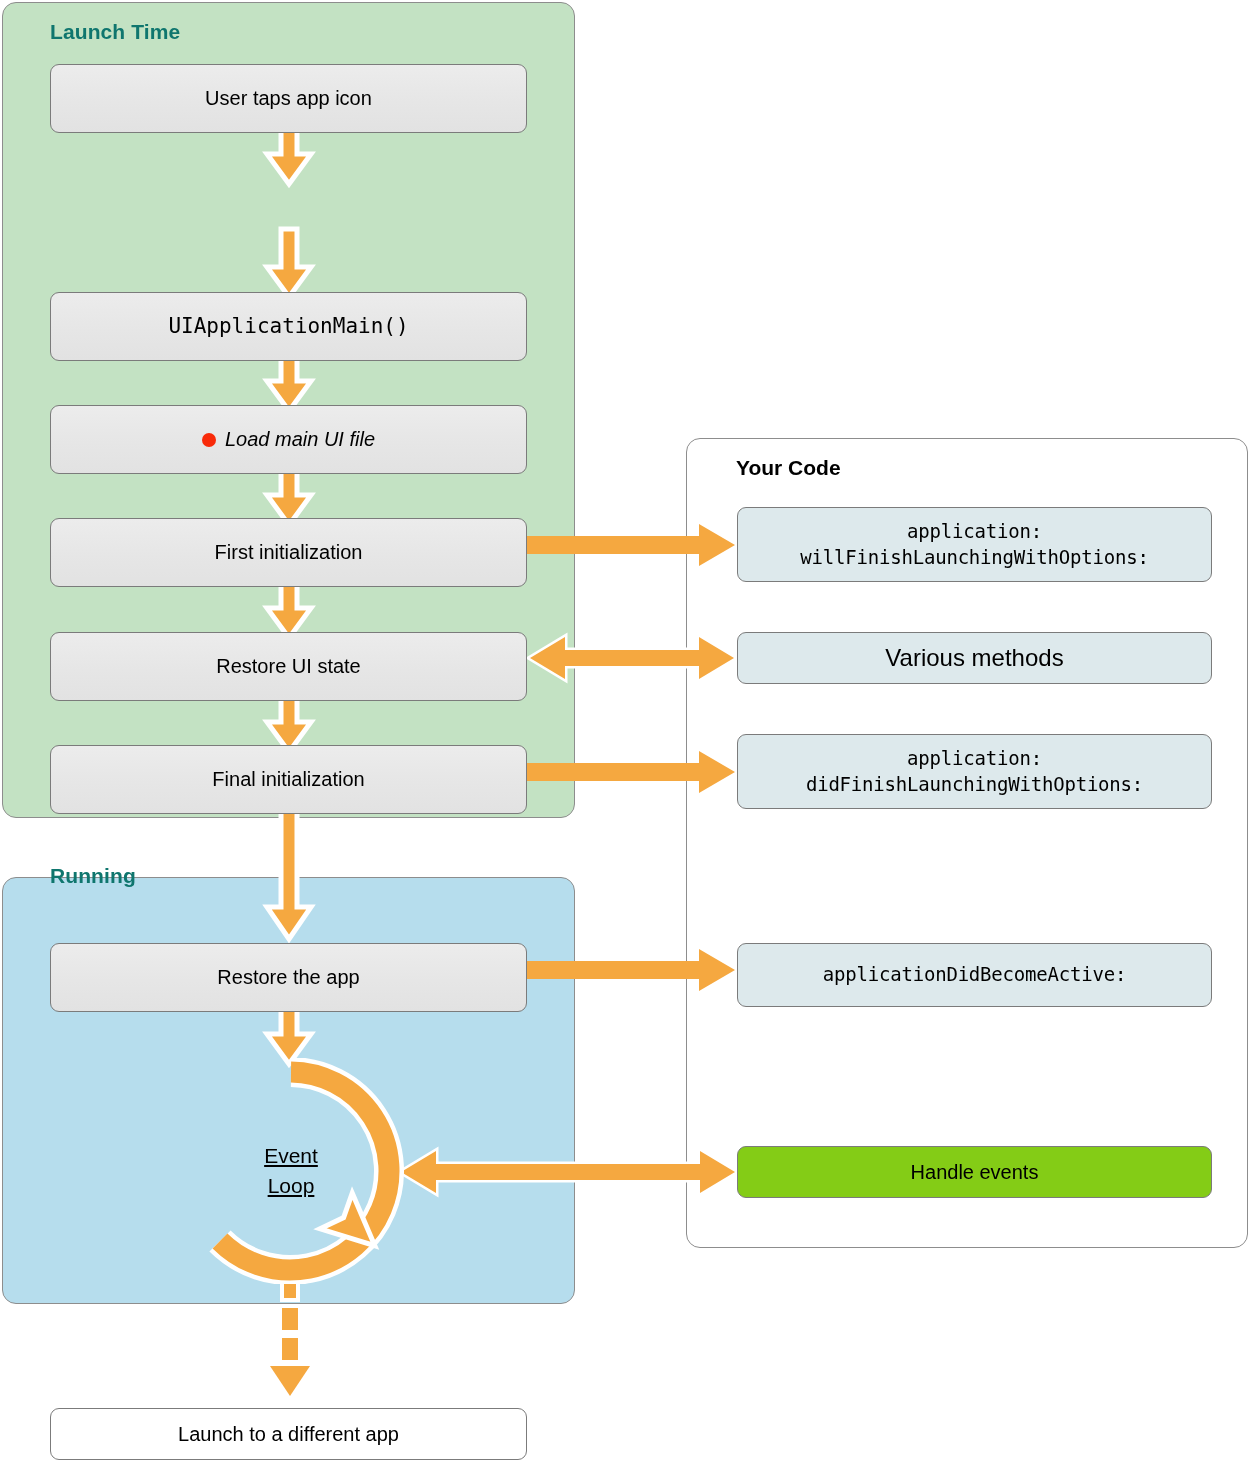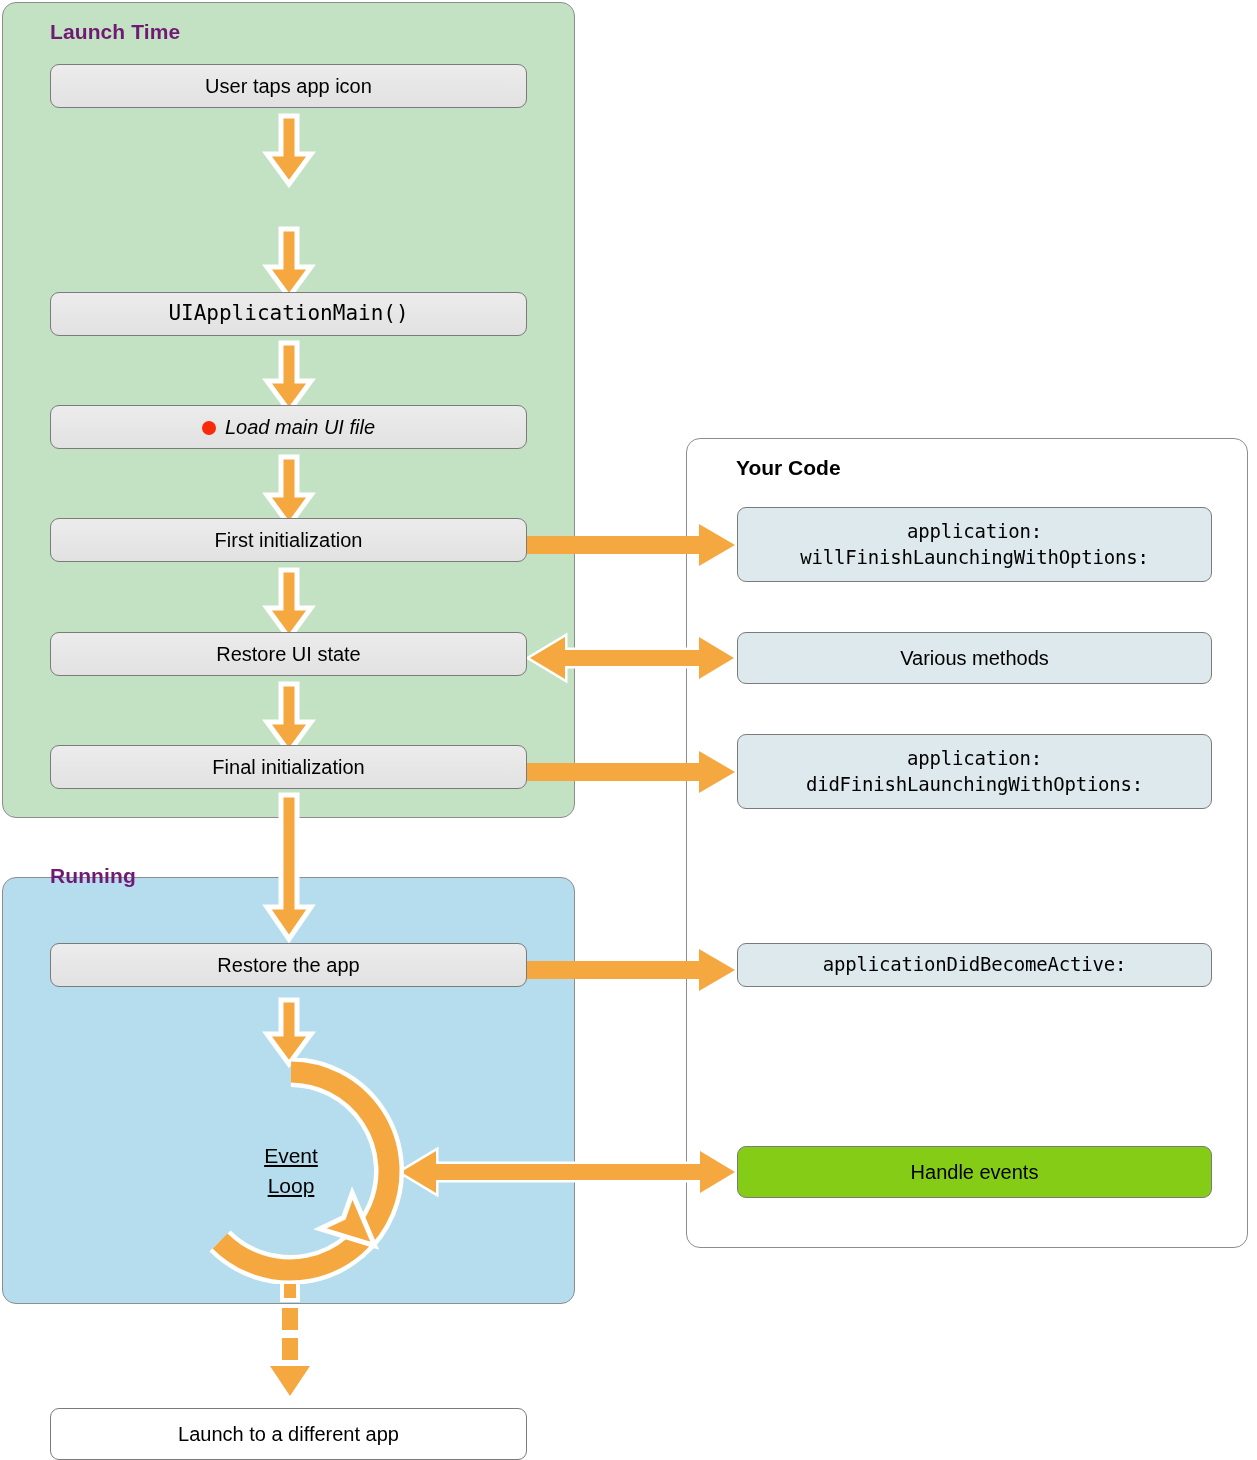--- a/index.html
+++ b/index.html
@@ -30,21 +30,21 @@
     background: #c3e2c3;
   }
   .phase-panel.running {
     left: 2px; top: 877px; width: 573px; height: 427px;
     background: #b6dded;
   }
   .phase-title {
     position: absolute;
     font-size: 21px;
     font-weight: bold;
-    color: #701a75;
+    color: #0f766e;
     letter-spacing: 0.1px;
     white-space: nowrap;
   }
 
   
   .code-panel {
     position: absolute;
     left: 686px; top: 438px; width: 562px; height: 810px;
     border: 1px solid #8d8d8d;
     border-radius: 14px;
@@ -70,36 +70,36 @@
     align-items: center;
     justify-content: center;
     font-size: 20px;
     color: #000000;
     text-align: center;
     line-height: 1.32;
     white-space: pre-line;
   }
   .node.flow {
     background: linear-gradient(180deg, #ececec 0%, #e6e6e6 55%, #e2e2e2 100%);
-    left: 50px; width: 477px; height: 44px;
+    left: 50px; width: 477px; height: 69px;
   }
   .node.plain {
     background: #ffffff;
     left: 50px; width: 477px; height: 52px;
   }
   .node.code {
     background: #dde9ec;
     left: 737px; width: 475px;
     font-family: "DejaVu Sans Mono", monospace;
     font-size: 19px;
     letter-spacing: -0.2px;
   }
   .node.code.sans {
     font-family: "Liberation Sans", sans-serif;
-    font-size: 20px;
+    font-size: 24px;
     letter-spacing: 0;
   }
   .node.event {
     background: #84cc16;
     left: 737px; width: 475px; height: 52px;
     font-size: 20px;
   }
   .node-label { pointer-events: none; }
 
   .red-dot {
@@ -277,21 +277,21 @@
 
   <div class="node code sans" style="top:632px; height:52px;">
     <span class="node-label">Various methods</span>
   </div>
 
   <div class="node code" style="top:734px; height:75px;">
     <span class="node-label">application:
 didFinishLaunchingWithOptions:</span>
   </div>
 
-  <div class="node code" style="top:943px; height:44px;">
+  <div class="node code" style="top:943px; height:64px;">
     <span class="node-label">applicationDidBecomeActive:</span>
   </div>
 
   <div class="node event" style="top:1146px;">
     <span class="node-label">Handle events</span>
   </div>
 
 </div>
 
 </body></html>

